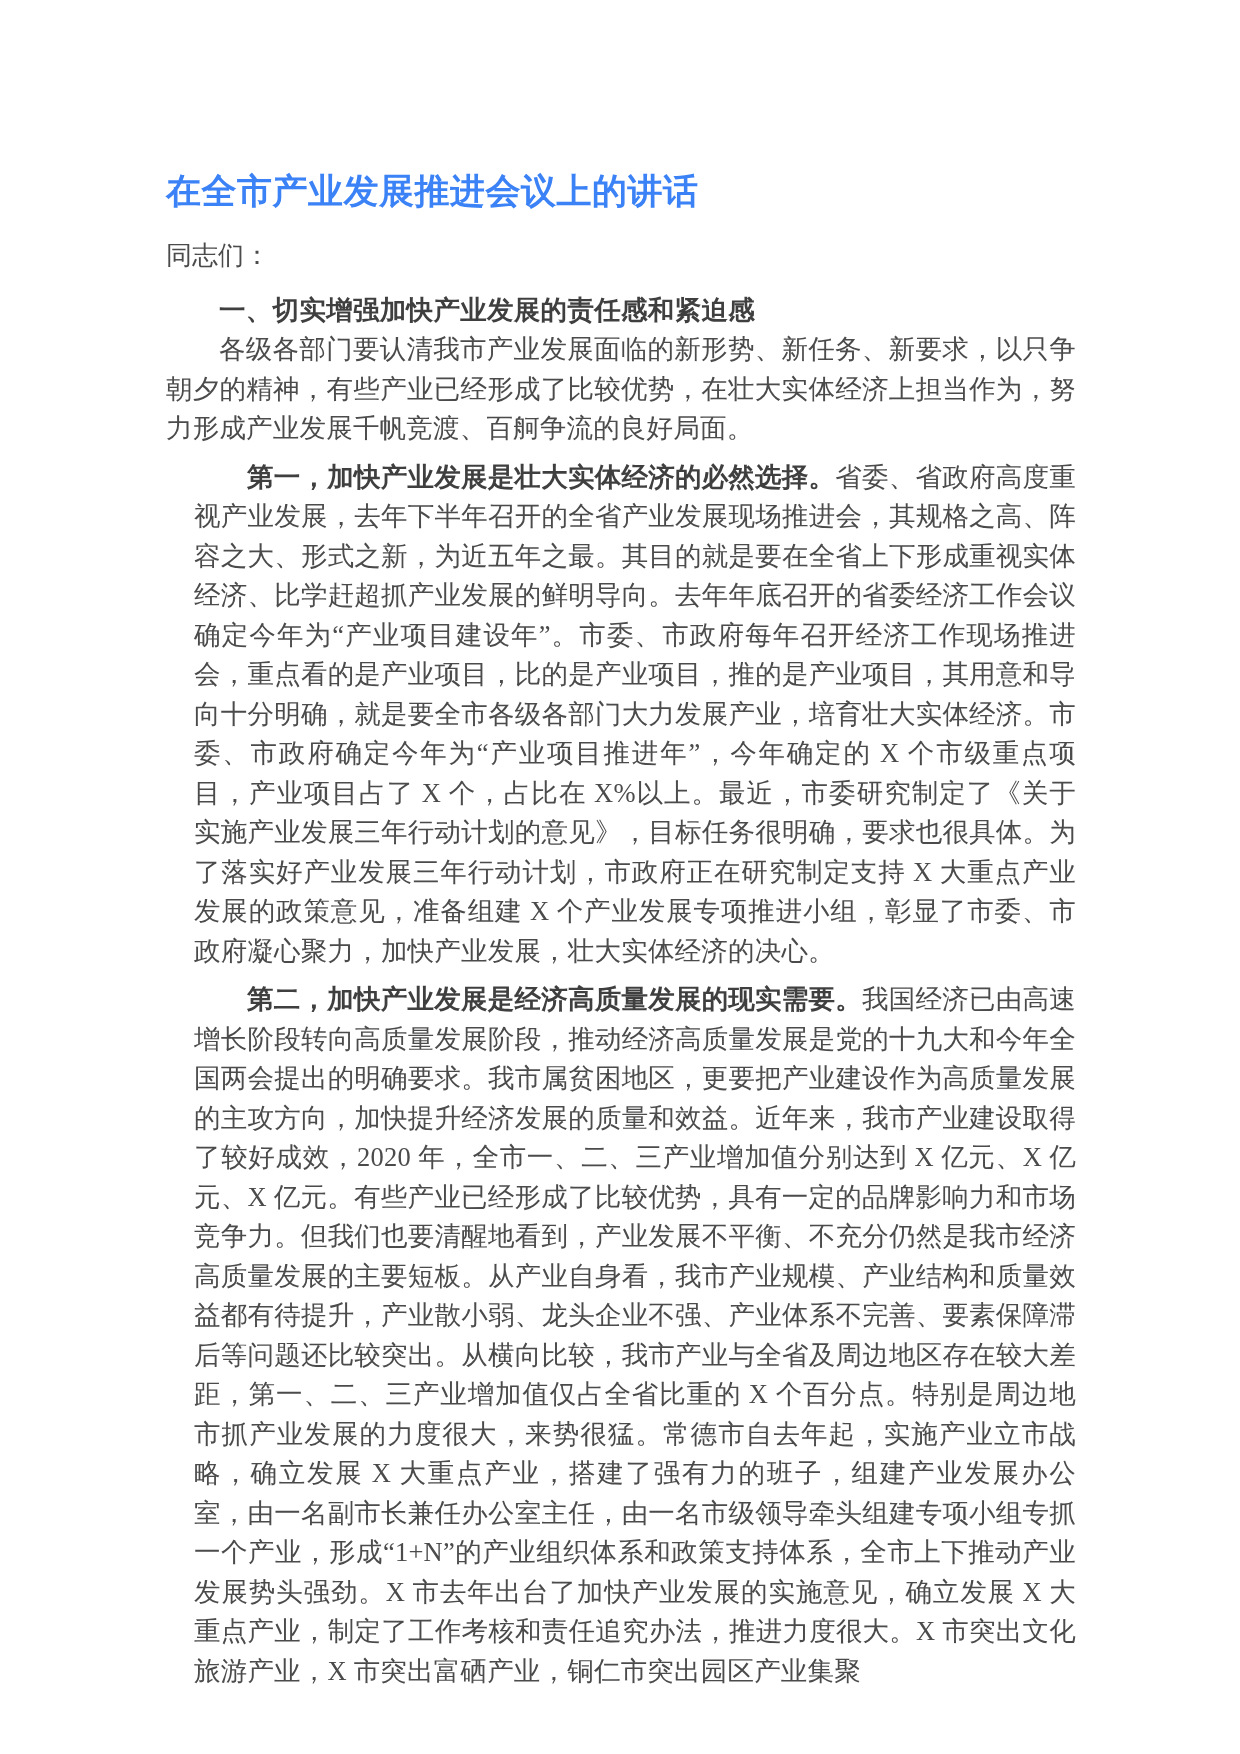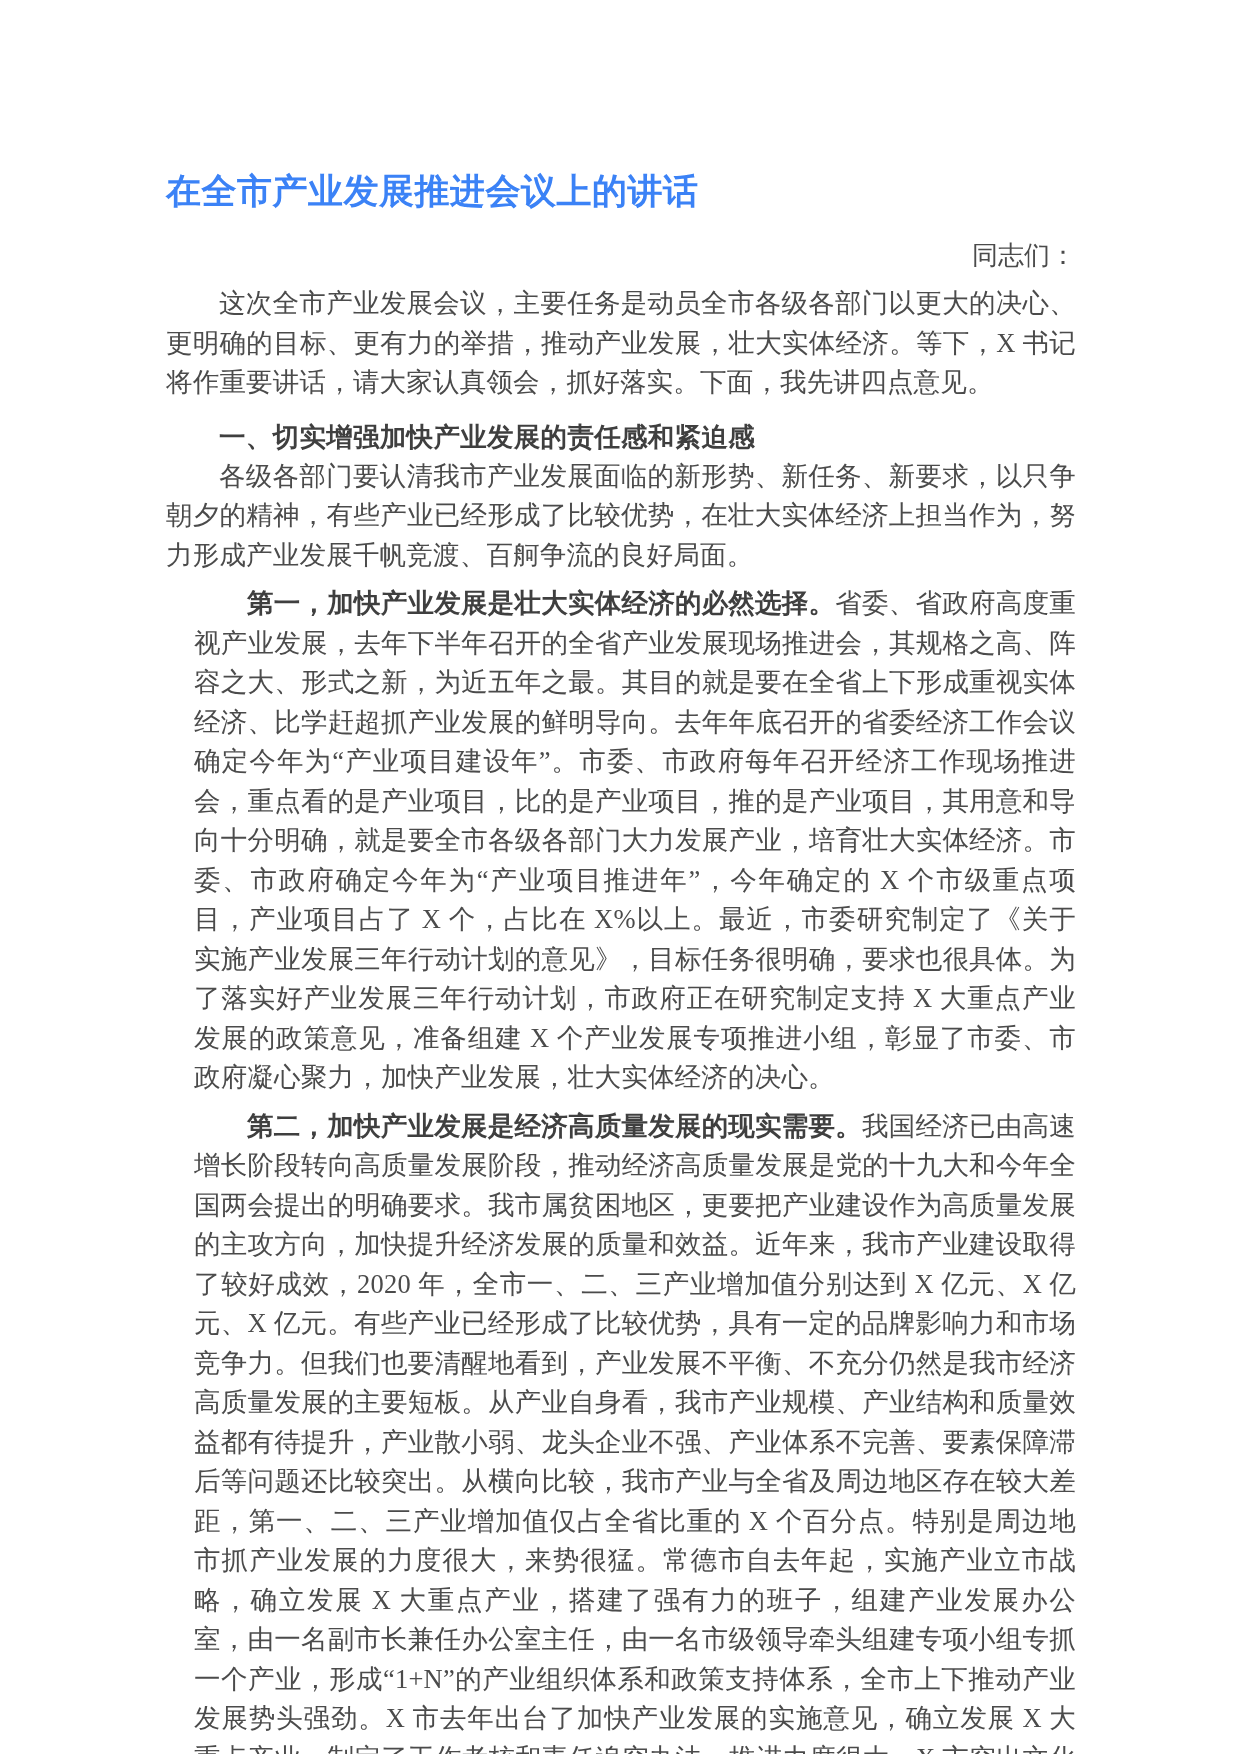--- a/index.html
+++ b/index.html
@@ -30,21 +30,20 @@
     color: #3b82f6;
     letter-spacing: 0.5px;
     margin: 0 0 22px 0;
     white-space: nowrap;
   }
   .salutation {
     font-size: 26px;
     line-height: 40px;
     color: #4b4b4b;
     margin: 0 0 8px 0;
-    text-align: right;
   }
   .para {
     font-size: 26.5px;
     line-height: 39.5px;
     color: #4b4b4b;
     margin: 0;
     text-align: justify;
     text-justify: inter-ideograph;
     text-indent: 2em;
     letter-spacing: 0.2px;
@@ -80,21 +79,20 @@
 </style>
 </head>
 <body>
 
 <div class="page">
 
   <h1 class="doc-title">在全市产业发展推进会议上的讲话</h1>
 
   <p class="salutation">同志们：</p>
 
-  <p class="para">这次全市产业发展会议，主要任务是动员全市各级各部门以更大的决心、更明确的目标、更有力的举措，推动产业发展，壮大实体经济。等下，X 书记将作重要讲话，请大家认真领会，抓好落实。下面，我先讲四点意见。</p>
 
   <h2 class="section-heading">一、切实增强加快产业发展的责任感和紧迫感</h2>
 
   <p class="para">各级各部门要认清我市产业发展面临的新形势、新任务、新要求，以只争朝夕的精神，有些产业已经形成了比较优势，在壮大实体经济上担当作为，努力形成产业发展千帆竞渡、百舸争流的良好局面。</p>
 
   <p class="para para-block">
     <span class="lead">第一，加快产业发展是壮大实体经济的必然选择。</span><span class="tail">省委、省政府高度重视产业发展，去年下半年召开的全省产业发展现场推进会，其规格之高、阵容之大、形式之新，为近五年之最。其目的就是要在全省上下形成重视实体经济、比学赶超抓产业发展的鲜明导向。去年年底召开的省委经济工作会议确定今年为“产业项目建设年”。市委、市政府每年召开经济工作现场推进会，重点看的是产业项目，比的是产业项目，推的是产业项目，其用意和导向十分明确，就是要全市各级各部门大力发展产业，培育壮大实体经济。市委、市政府确定今年为“产业项目推进年”，今年确定的 X 个市级重点项目，产业项目占了 X 个，占比在 X%以上。最近，市委研究制定了《关于实施产业发展三年行动计划的意见》，目标任务很明确，要求也很具体。为了落实好产业发展三年行动计划，市政府正在研究制定支持 X 大重点产业发展的政策意见，准备组建 X 个产业发展专项推进小组，彰显了市委、市政府凝心聚力，加快产业发展，壮大实体经济的决心。</span>
   </p>
 
   <p class="para para-block">

